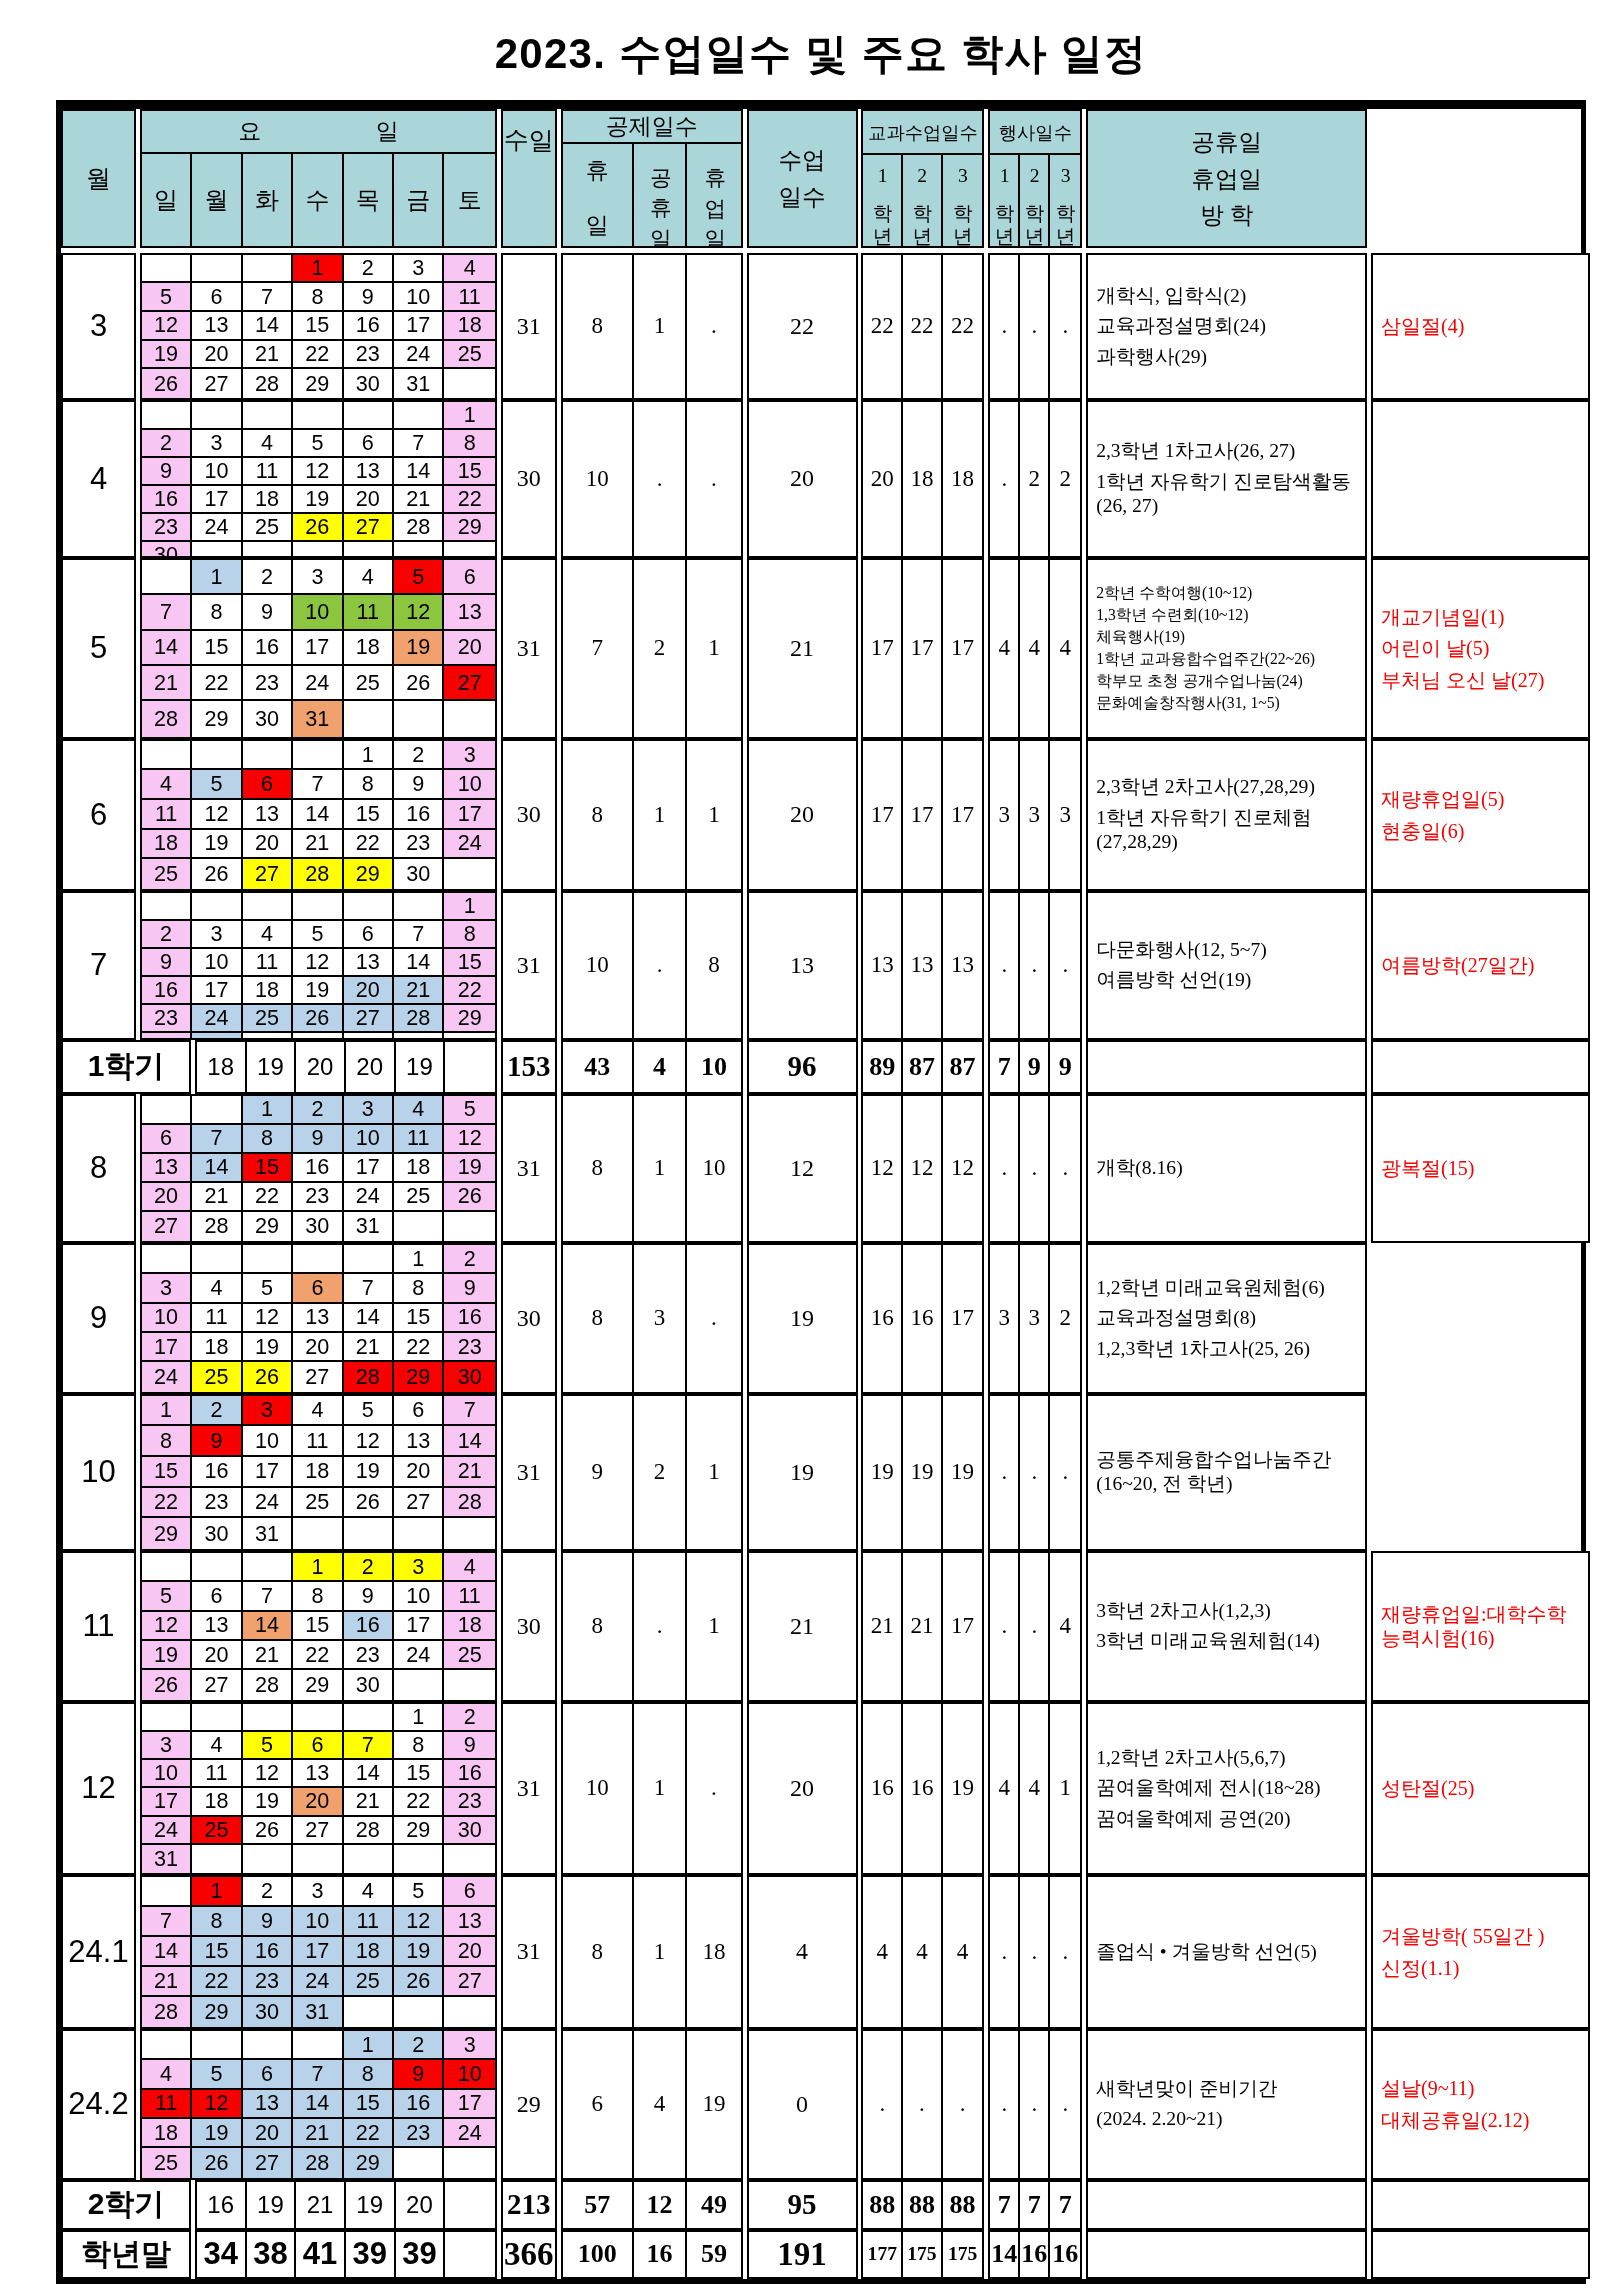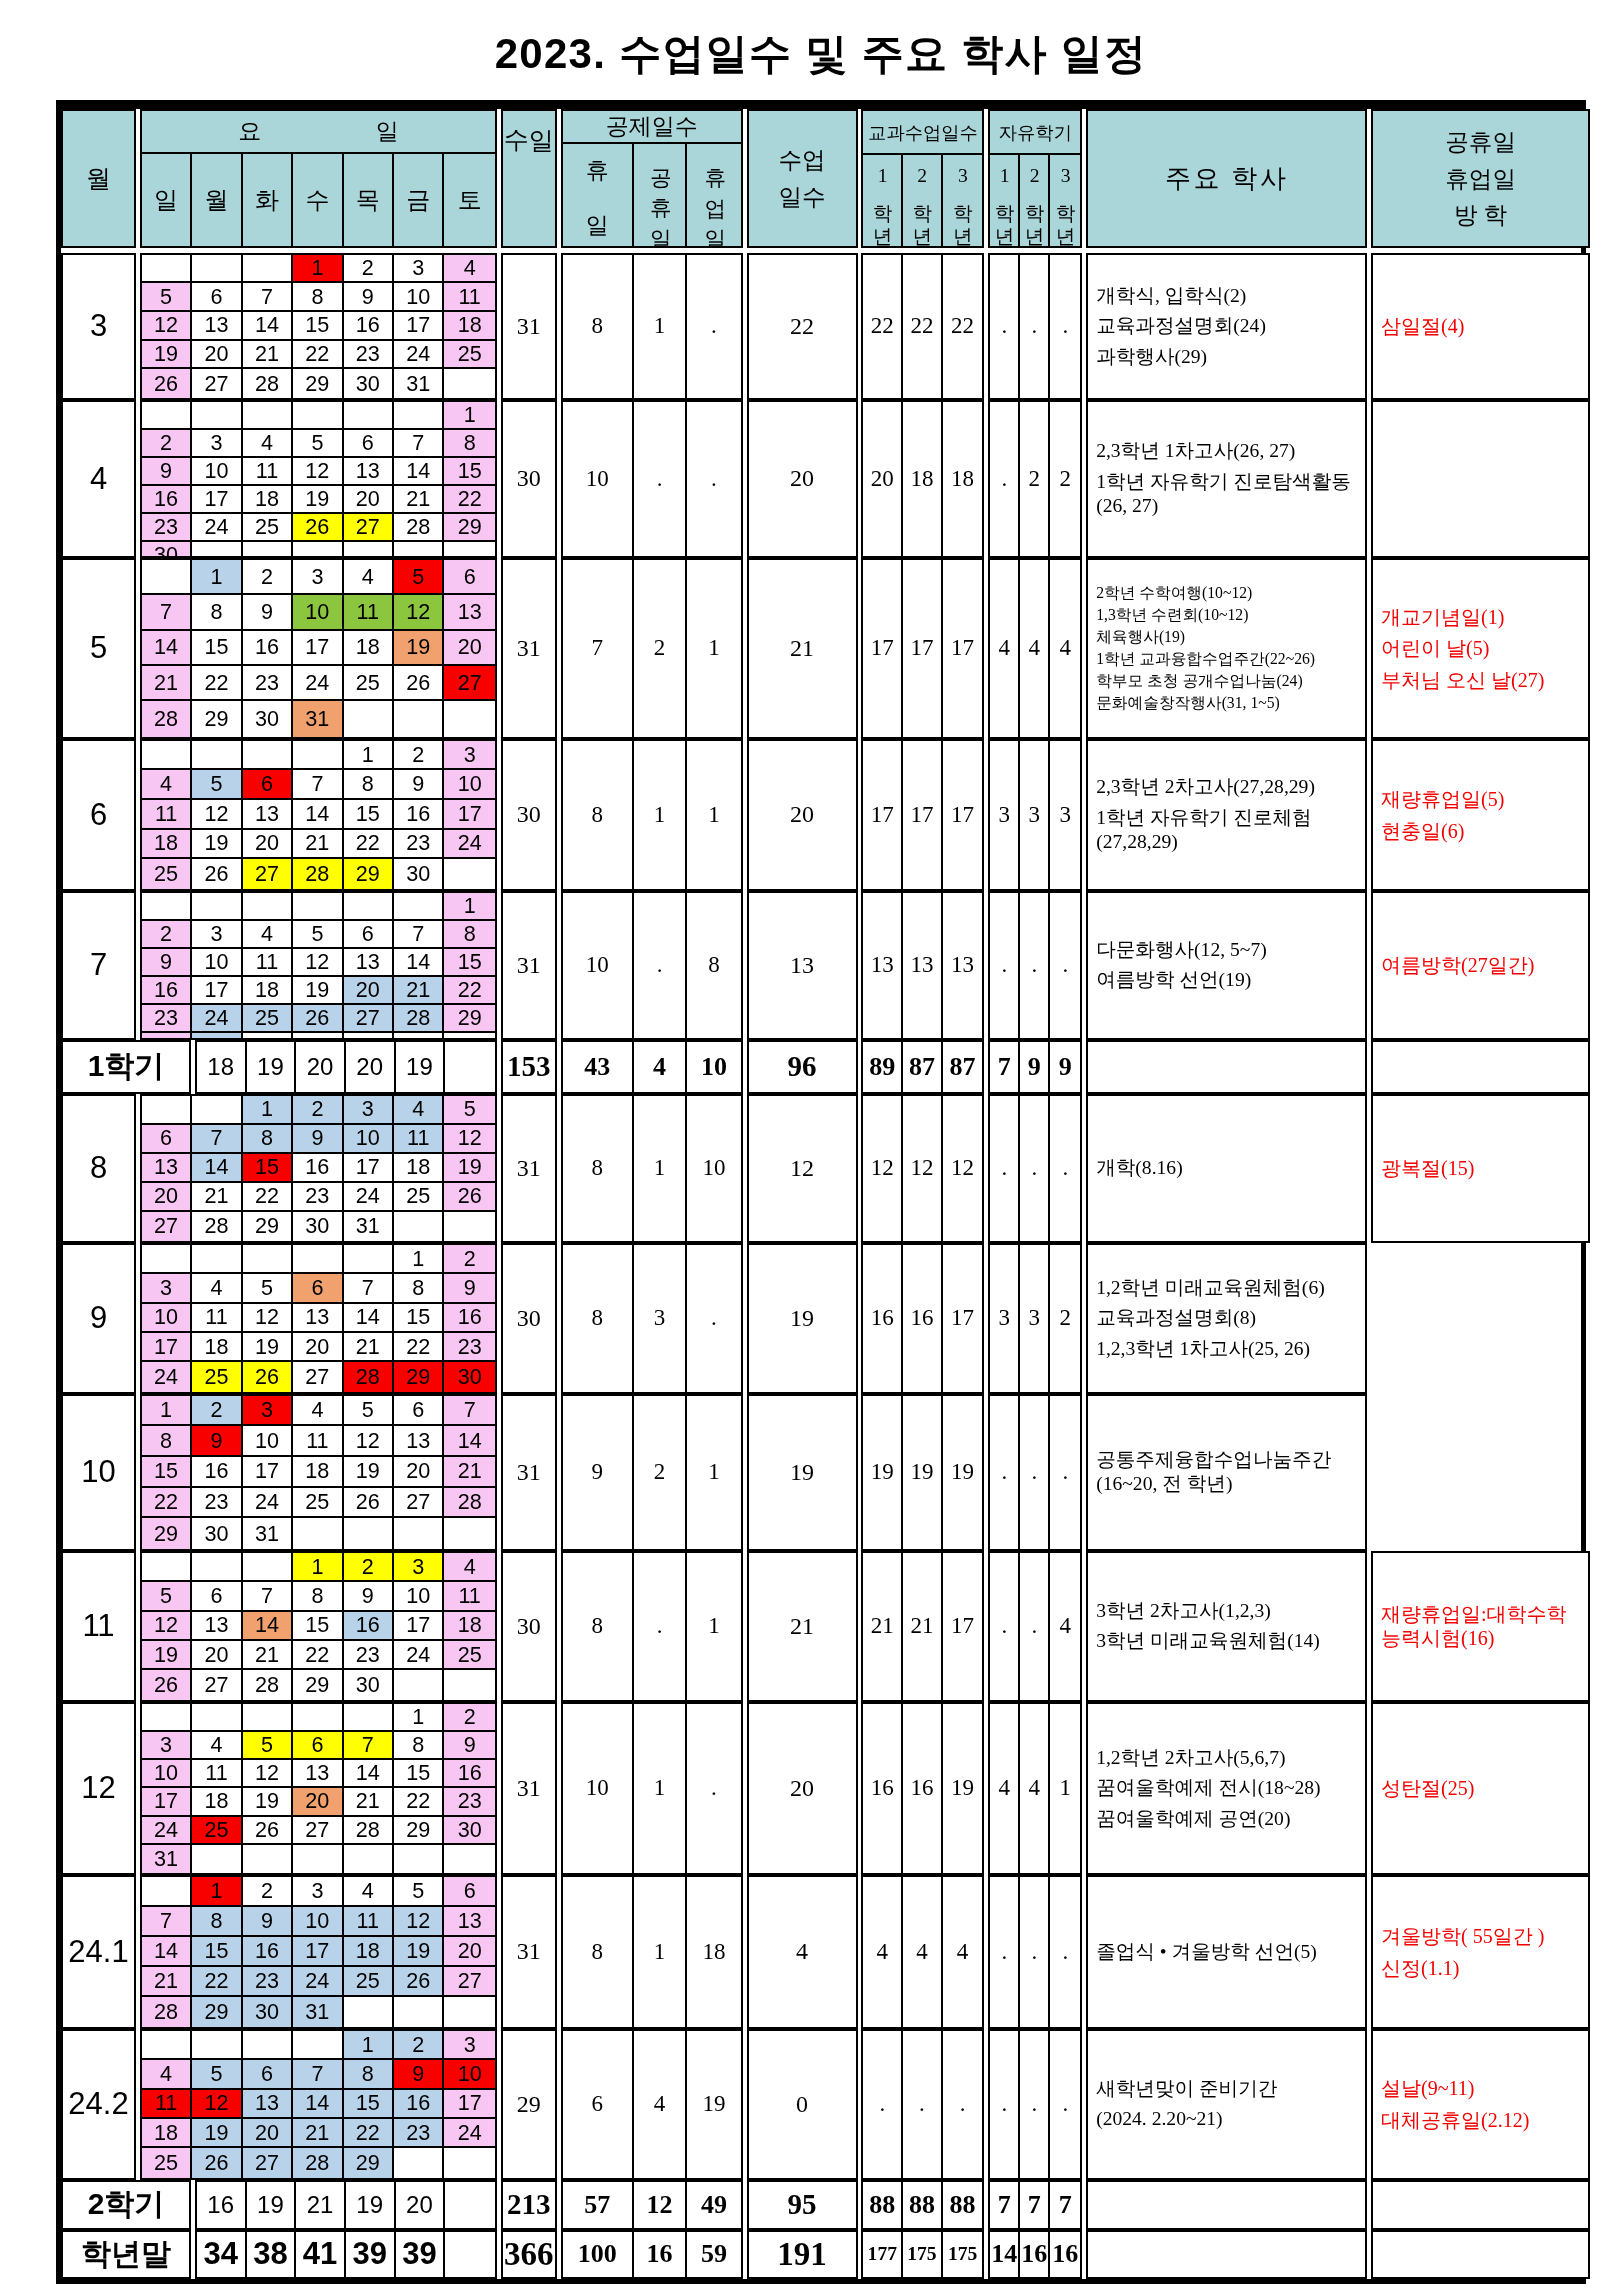--- a/index.html
+++ b/index.html
@@ -126,35 +126,34 @@
           <div class="sub">
               <span class="vert vs-xs">2학년</span>
             </div>
           <div class="sub">
               <span class="vert vs-xs">3학년</span>
             </div>
         </div>
       </div>
 
       <div class="box hgroup">
-        <div class="band small">자유학기</div>
+        <div class="band small">행사일수</div>
         <div class="subcols">
           <div class="sub">
               <span class="vert vs-xs">1학년</span>
             </div>
           <div class="sub">
               <span class="vert vs-xs">2학년</span>
             </div>
           <div class="sub">
               <span class="vert vs-xs">3학년</span>
             </div>
         </div>
       </div>
 
-      <div class="box hcell big">주요 학사</div>
       <div class="box hcell pre">공휴일
 휴업일
 방  학</div>
     </div>
 
     <div id="rows">
         <div class="row month" style="height: 147px;">
           <div class="box label-box">3</div>
           <div class="box cal" style="display: grid; grid-template-rows: repeat(5, 1fr);">
             <div class="c" style="background: rgb(255, 255, 255);"></div>

